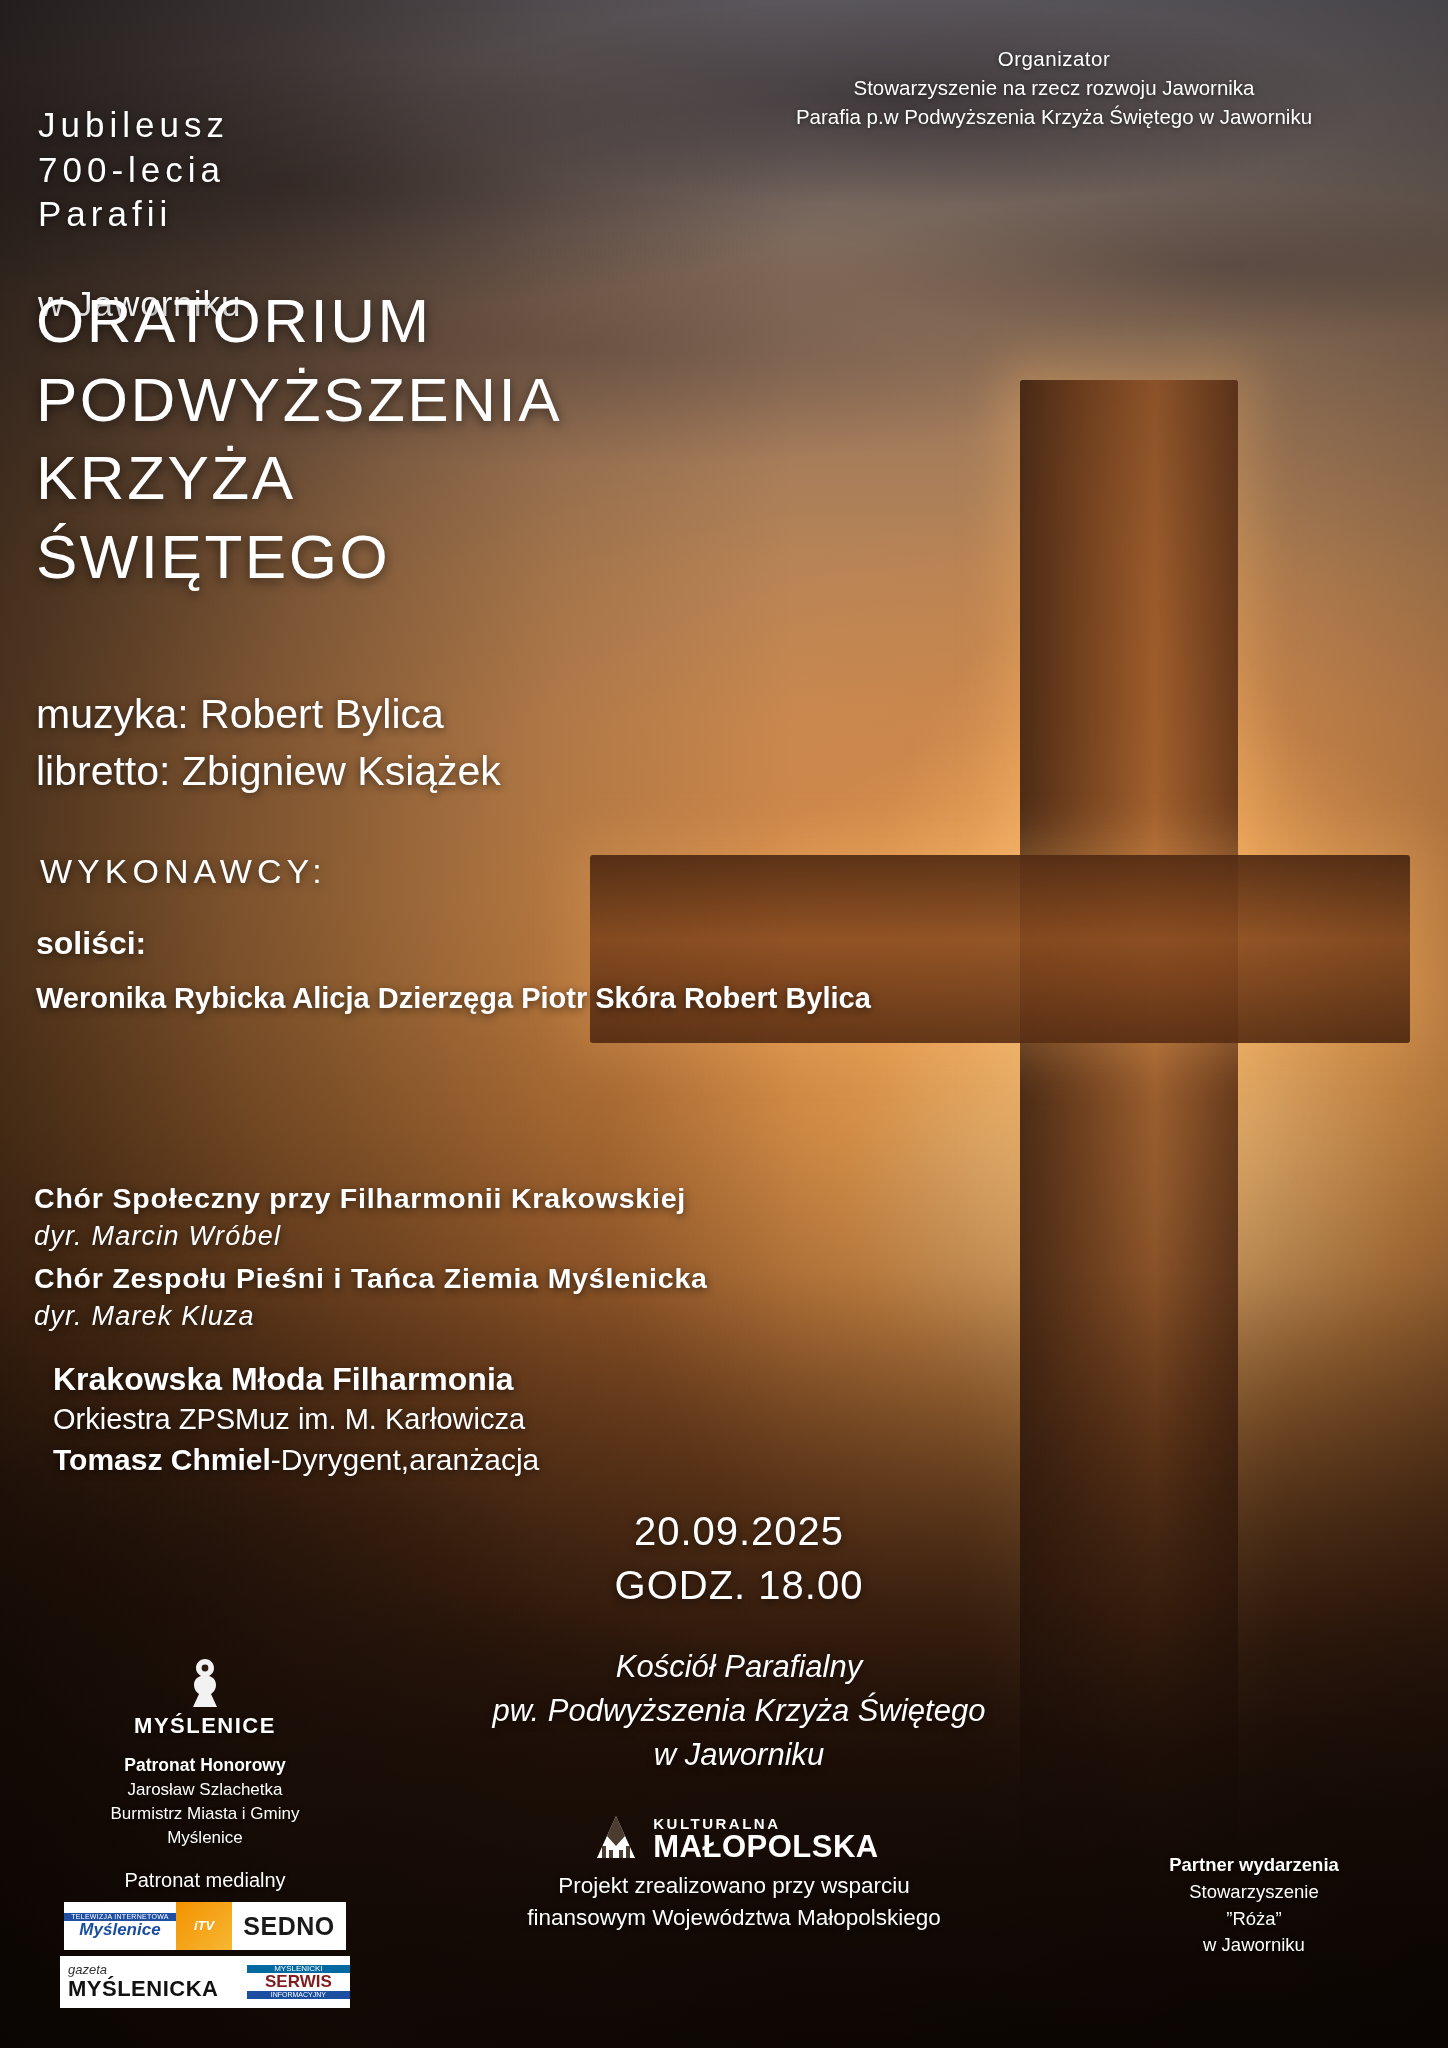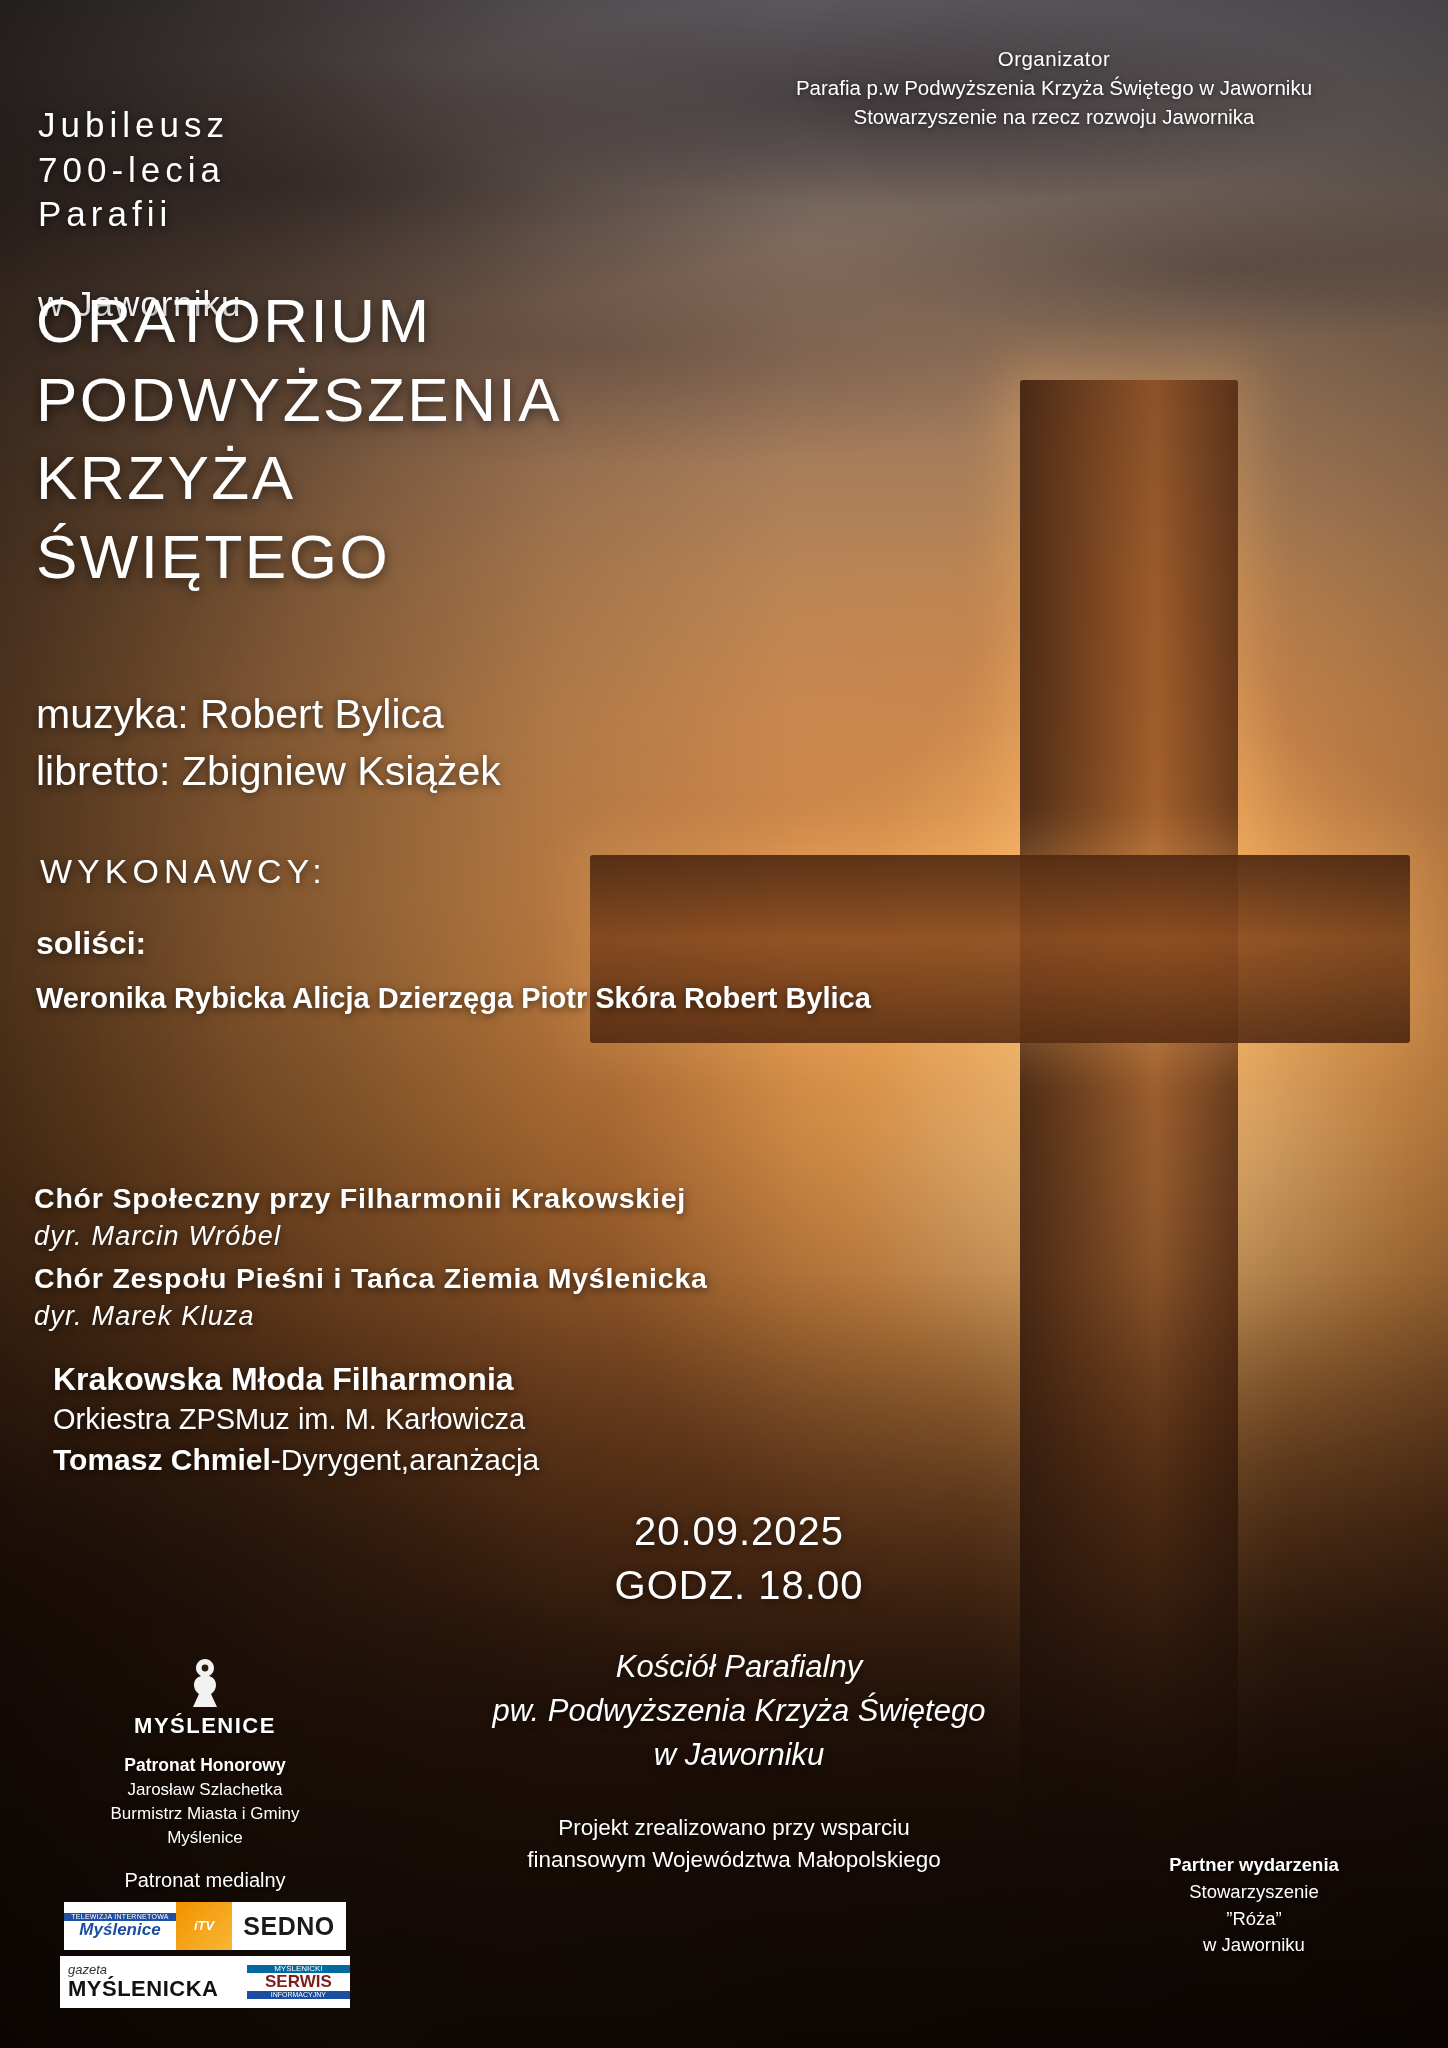--- a/index.html
+++ b/index.html
@@ -372,22 +372,22 @@
 
     <div class="jubileusz">
       <span>Jubileusz
 700-lecia
 Parafii</span><br>
       <span class="last">w Jaworniku</span>
     </div>
 
     <div class="organizer">
       <div class="org-title">Organizator</div>
+      <div>Stowarzyszenie na rzecz rozwoju Jawornika</div>
       <div>Parafia p.w Podwyższenia Krzyża Świętego w Jaworniku</div>
-      <div>Stowarzyszenie na rzecz rozwoju Jawornika</div>
     </div>
 
     <div class="title">ORATORIUM
 PODWYŻSZENIA
 KRZYŻA
 ŚWIĘTEGO</div>
 
     <div class="credits">muzyka: Robert Bylica
 libretto: Zbigniew Książek</div>
 
@@ -449,20 +449,36 @@
         </div>
         <div class="media-badge mb-serwis">
           <div class="s1">MYŚLENICKI</div>
           <div class="s2">SERWIS</div>
           <div class="s3">INFORMACYJNY</div>
         </div>
       </div>
     </div>
 
     <div class="malopolska">
+      <div class="mal-logo">
+        <div class="mal-mark">
+          <svg viewBox="0 0 54 54" width="54" height="54" aria-hidden="true">
+            <path d="M27 4 L46 46 H8 Z" fill="#ffffff"></path>
+            <path d="M27 4 L36 24 L27 34 L18 24 Z" fill="#2b1a0d" opacity="0.85"></path>
+            <rect x="13" y="34" width="4" height="12" fill="#2b1a0d" opacity="0.85"></rect>
+            <rect x="20" y="38" width="4" height="8" fill="#2b1a0d" opacity="0.85"></rect>
+            <rect x="30" y="38" width="4" height="8" fill="#2b1a0d" opacity="0.85"></rect>
+            <rect x="37" y="34" width="4" height="12" fill="#2b1a0d" opacity="0.85"></rect>
+          </svg>
+        </div>
+        <div class="mal-text">
+          <div class="mal-k">KULTURALNA</div>
+          <div class="mal-m">MAŁOPOLSKA</div>
+        </div>
+      </div>
       <div class="mal-desc">Projekt zrealizowano przy wsparciu
 finansowym Województwa Małopolskiego</div>
     </div>
 
     <div class="partner">
       <div class="p-title">Partner wydarzenia</div>
       <div class="p-line">Stowarzyszenie</div>
       <div class="p-line">”Róża”</div>
       <div class="p-line">w Jaworniku</div>
     </div>

